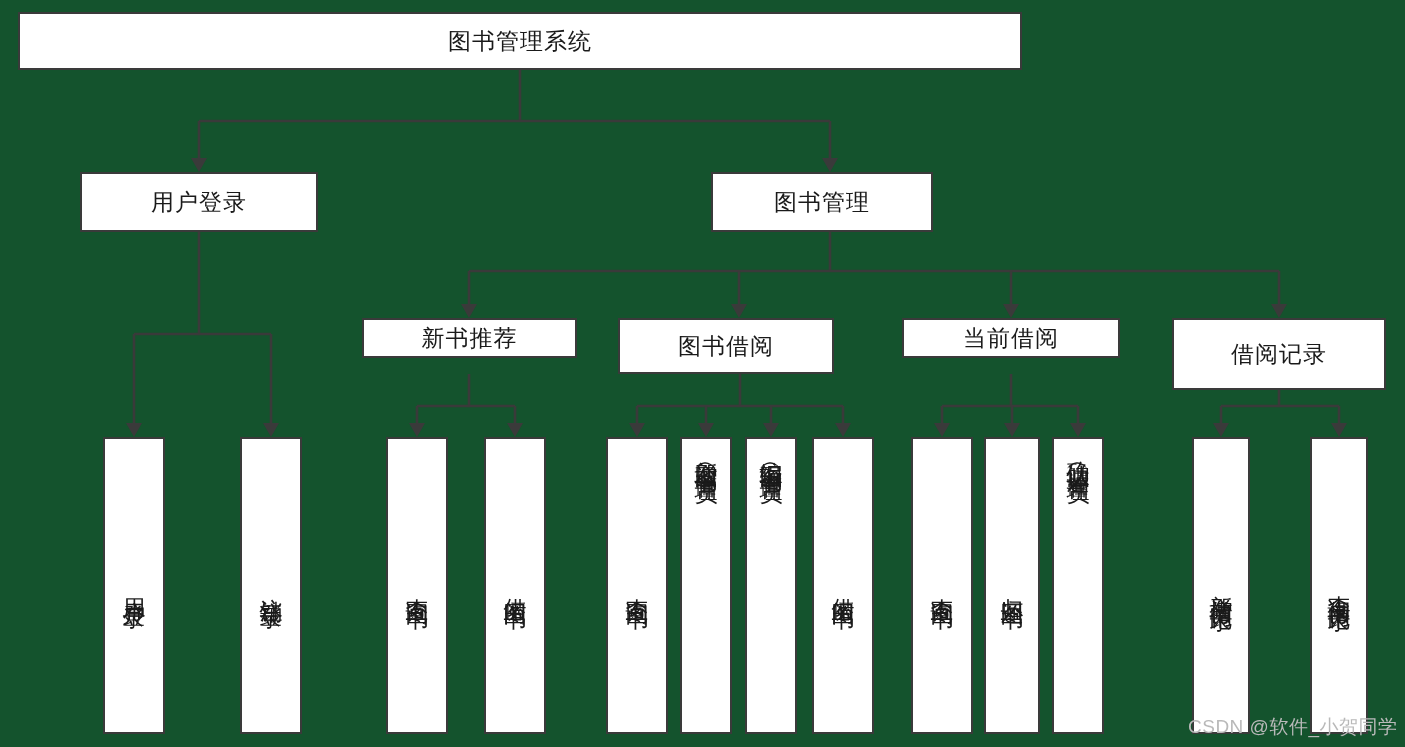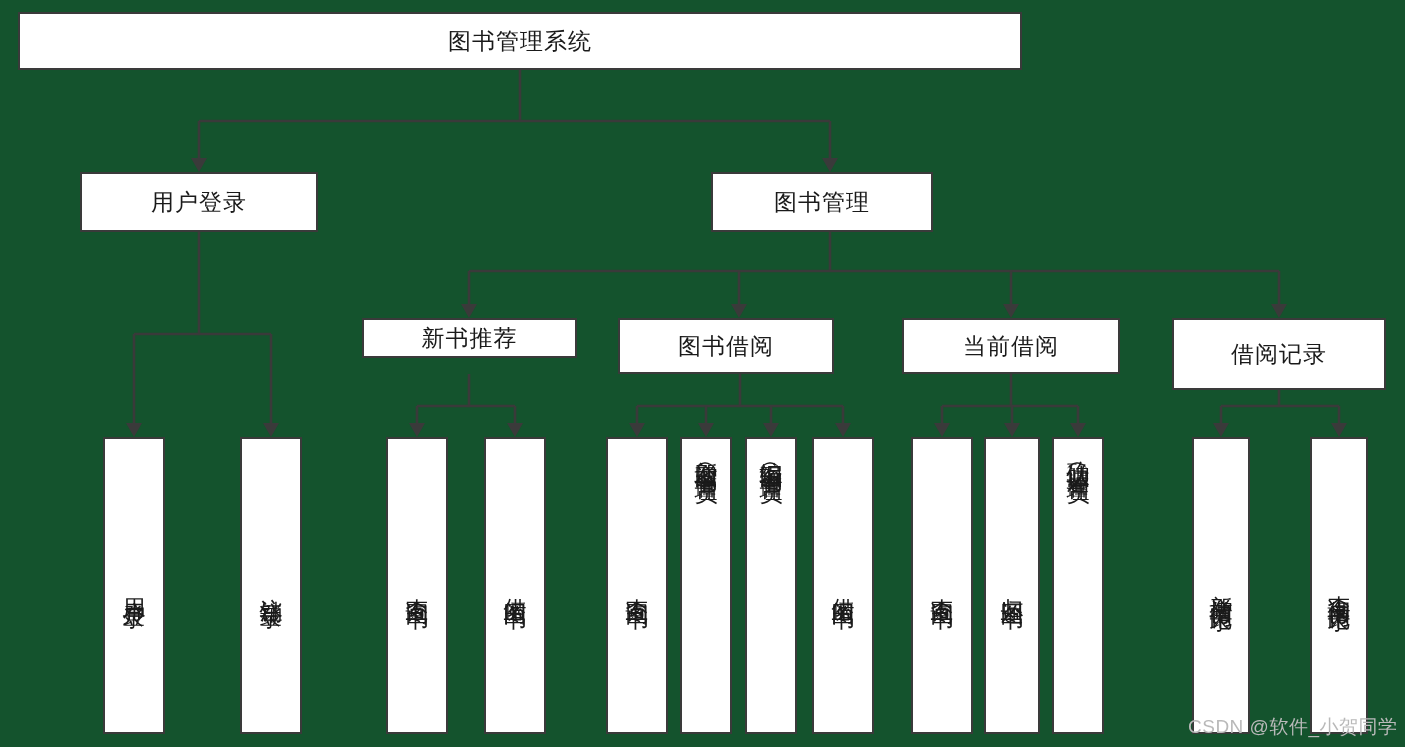--- a/index.html
+++ b/index.html
@@ -151,21 +151,21 @@
   <div class="node horiz" style="left:711px;top:172px;width:222px;height:60px;">
     <span>图书管理</span>
   </div>
 
   <div class="node horiz" style="left:362px;top:318px;width:215px;height:40px;">
     <span>新书推荐</span>
   </div>
   <div class="node horiz" style="left:618px;top:318px;width:216px;height:56px;">
     <span>图书借阅</span>
   </div>
-  <div class="node horiz" style="left:902px;top:318px;width:218px;height:56px;">
+  <div class="node horiz" style="left:902px;top:318px;width:218px;height:40px;">
     <span>当前借阅</span>
   </div>
   <div class="node horiz" style="left:1172px;top:318px;width:214px;height:72px;">
     <span>借阅记录</span>
   </div>
 
   <div class="node vert" style="left:103px;top:437px;width:62px;height:297px;">
     <span>用户登录</span>
   </div>
   <div class="node vert" style="left:240px;top:437px;width:62px;height:297px;">

